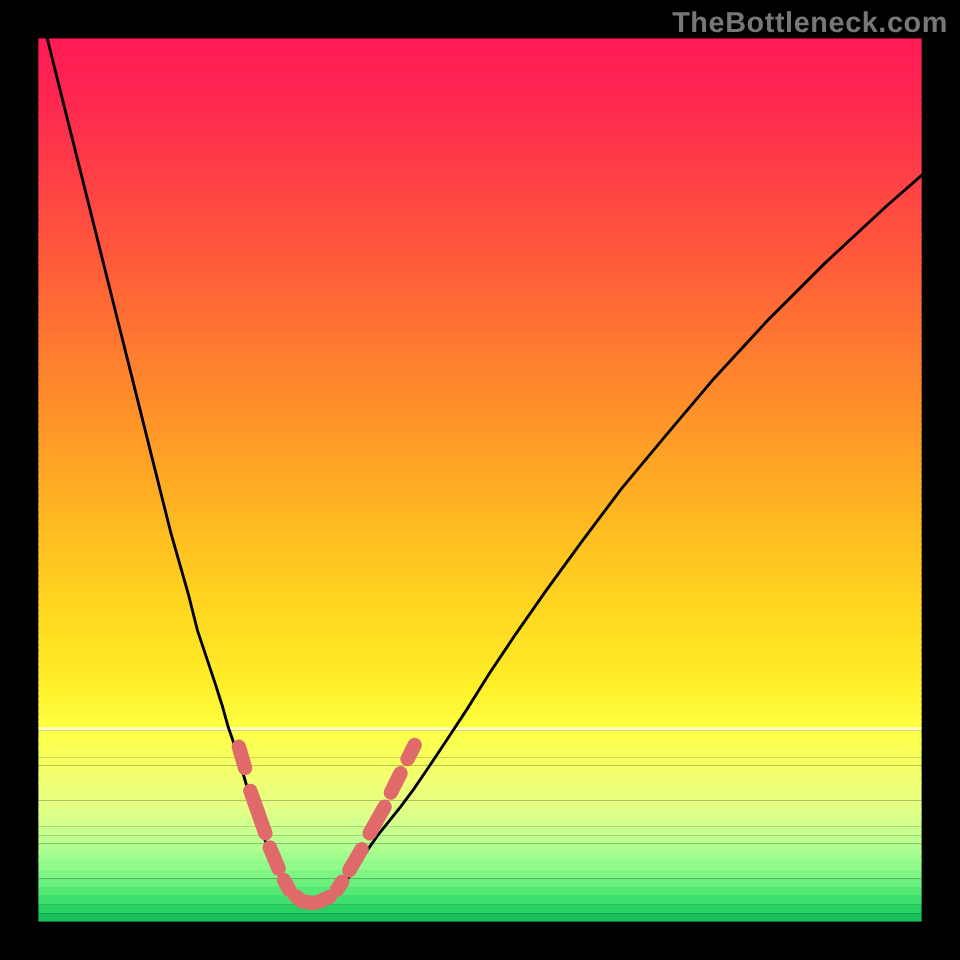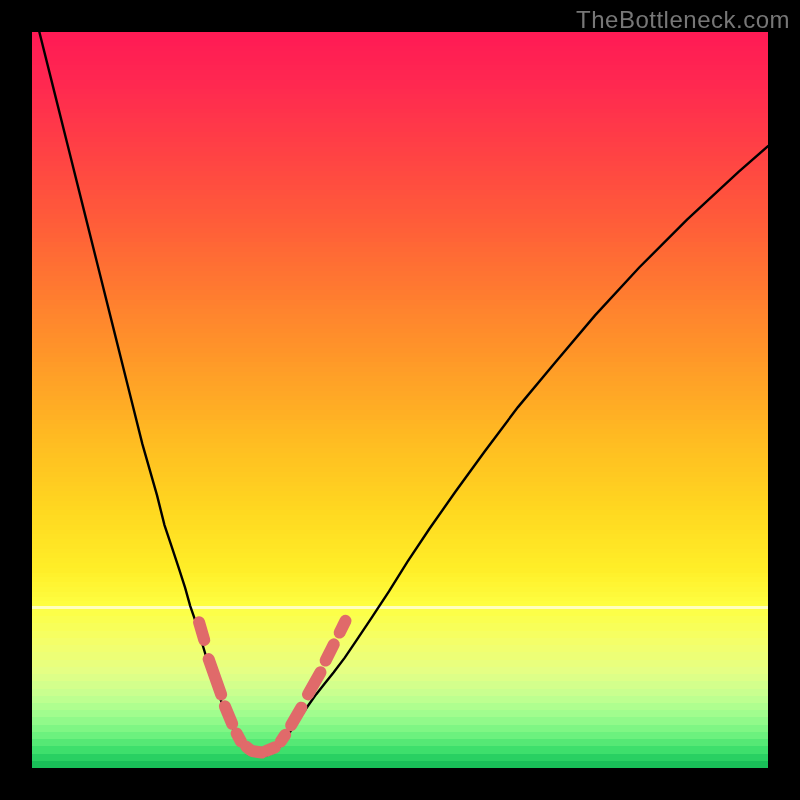--- a/index.html
+++ b/index.html
@@ -16,21 +16,21 @@
     width: 800px;
     height: 800px;
     background: #000;
   }
   .watermark {
     position: absolute;
     top: 6px;
     right: 10px;
     color: #777;
     font-size: 24px;
-    font-weight: 400;
+    font-weight: 700;
     letter-spacing: 0.5px;
     z-index: 10;
   }
   .plot-frame {
     position: absolute;
     left: 32px;
     top: 32px;
     width: 736px;
     height: 736px;
     background: #000;

